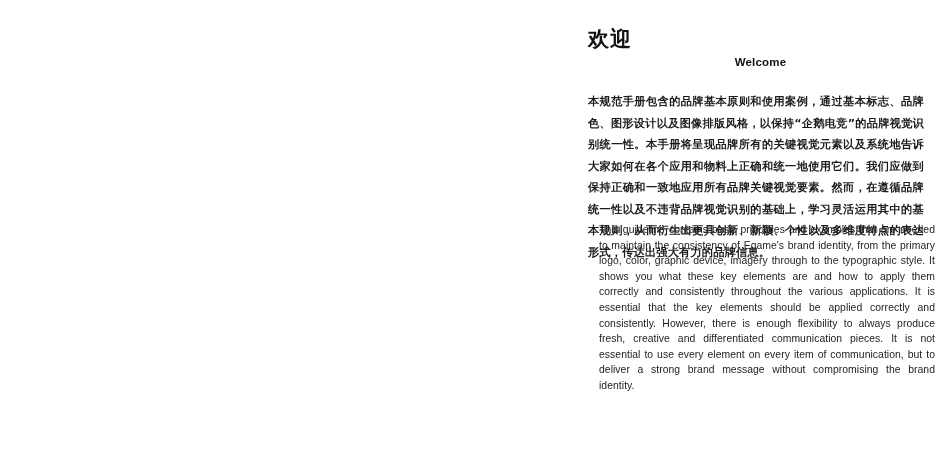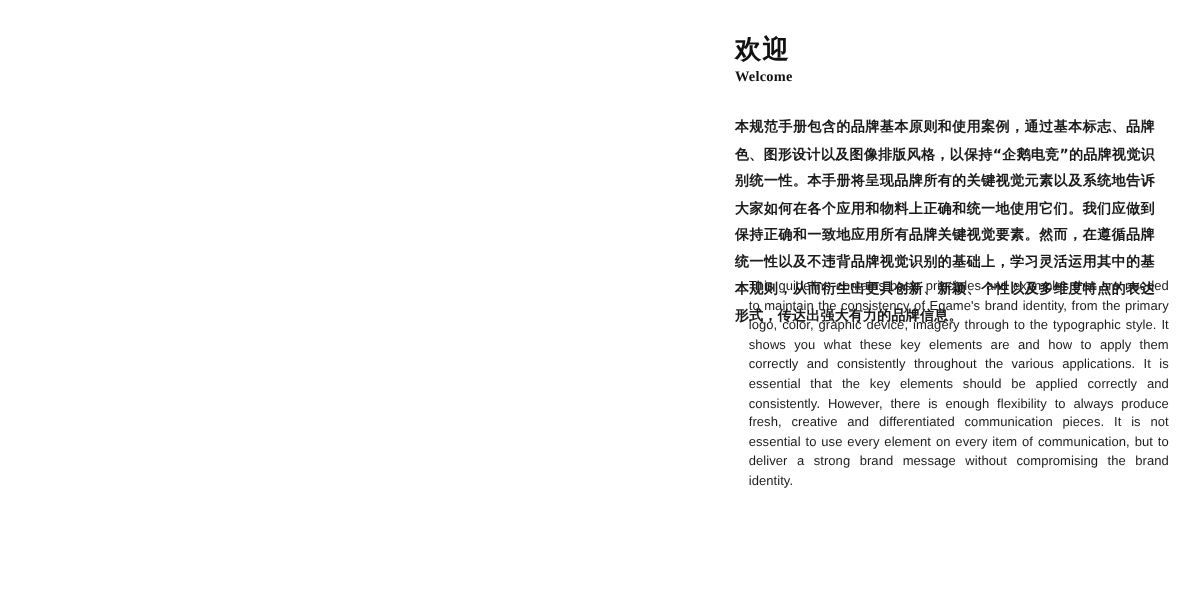--- a/index.html
+++ b/index.html
@@ -44,26 +44,27 @@
   .title-cn {
     font-family: "DejaVu Sans", "Liberation Sans", sans-serif;
     font-size: 21px;
     font-weight: bold;
     letter-spacing: 1px;
     color: #111111;
     line-height: 1.25;
     margin: 0;
   }
   .title-en {
-    font-family: Liberation Serif, serif;
+    font-family: Liberation Sans, sans-serif;
     font-size: 11.5px;
     font-weight: bold;
     color: #111111;
     margin-top: 4px;
     letter-spacing: 0.2px;
+    text-align: center;
   }
   .para-cn {
     position: absolute;
     left: 0;
     top: 91px;
     width: 336px;
     font-family: "DejaVu Sans", "Liberation Sans", sans-serif;
     font-size: 11.2px;
     line-height: 21.5px;
     color: #1c1c1c;

